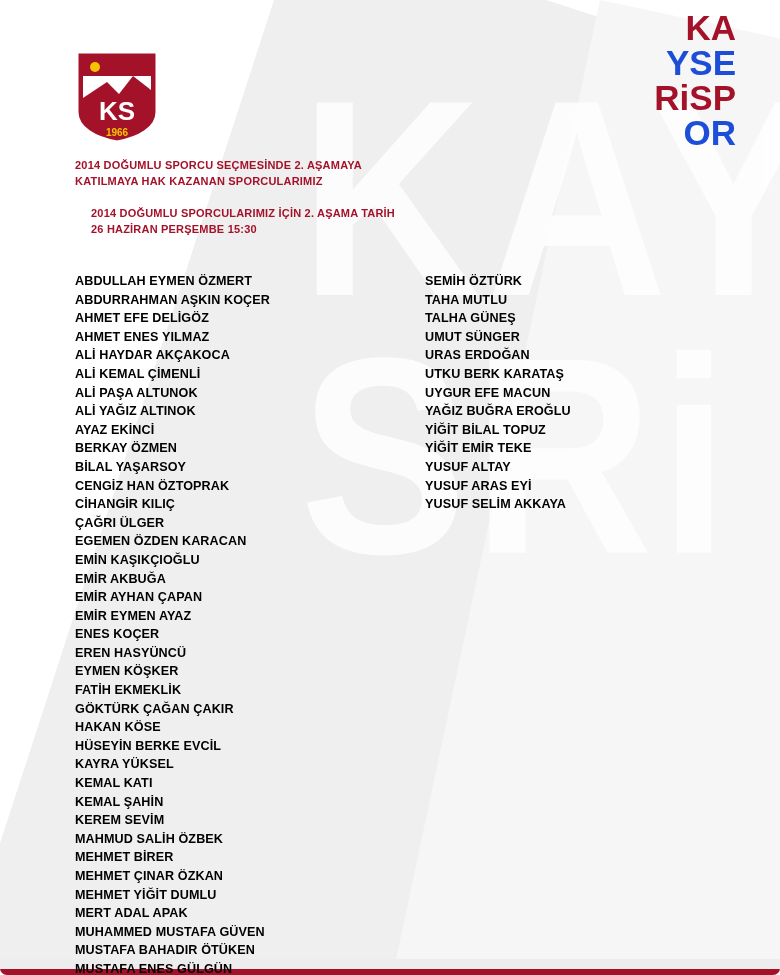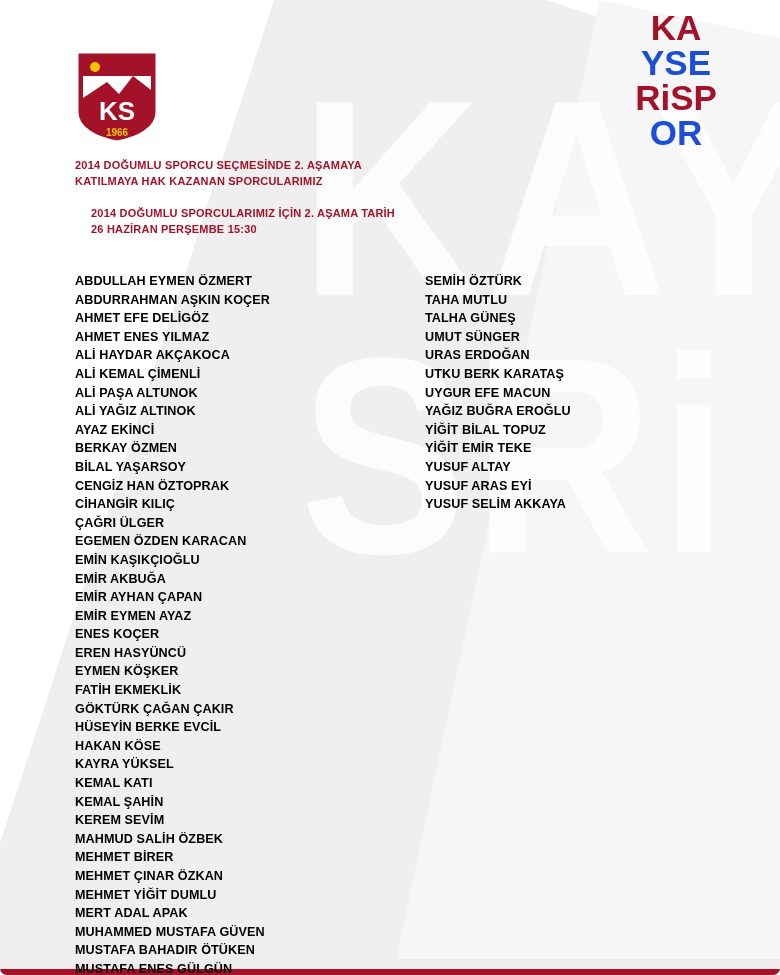--- a/index.html
+++ b/index.html
@@ -89,21 +89,21 @@
     width: 84px;
     height: 94px;
   }
   .crest svg { display: block; }
 
   .wordmark {
     position: absolute;
     right: 44px;
     top: 10px;
     width: 120px;
-    text-align: center;
+    text-align: right;
     font-family: "Liberation Sans", sans-serif;
     font-weight: bold;
     font-size: 35px;
     line-height: 1.0;
     letter-spacing: 0px;
   }
   .wm-line { display: block; white-space: pre; }
   .wm-red { color: #a4122a; }
   .wm-yellow { color: #1d4ed8; }
 
@@ -209,22 +209,22 @@
         <div class="name">EGEMEN ÖZDEN KARACAN</div>
         <div class="name">EMİN KAŞIKÇIOĞLU</div>
         <div class="name">EMİR AKBUĞA</div>
         <div class="name">EMİR AYHAN ÇAPAN</div>
         <div class="name">EMİR EYMEN AYAZ</div>
         <div class="name">ENES KOÇER</div>
         <div class="name">EREN HASYÜNCÜ</div>
         <div class="name">EYMEN KÖŞKER</div>
         <div class="name">FATİH EKMEKLİK</div>
         <div class="name">GÖKTÜRK ÇAĞAN ÇAKIR</div>
+        <div class="name">HAKAN KÖSE</div>
         <div class="name">HÜSEYİN BERKE EVCİL</div>
-        <div class="name">HAKAN KÖSE</div>
         <div class="name">KAYRA YÜKSEL</div>
         <div class="name">KEMAL KATI</div>
         <div class="name">KEMAL ŞAHİN</div>
         <div class="name">KEREM SEVİM</div>
         <div class="name">MAHMUD SALİH ÖZBEK</div>
         <div class="name">MEHMET BİRER</div>
         <div class="name">MEHMET ÇINAR ÖZKAN</div>
         <div class="name">MEHMET YİĞİT DUMLU</div>
         <div class="name">MERT ADAL APAK</div>
         <div class="name">MUHAMMED MUSTAFA GÜVEN</div>

